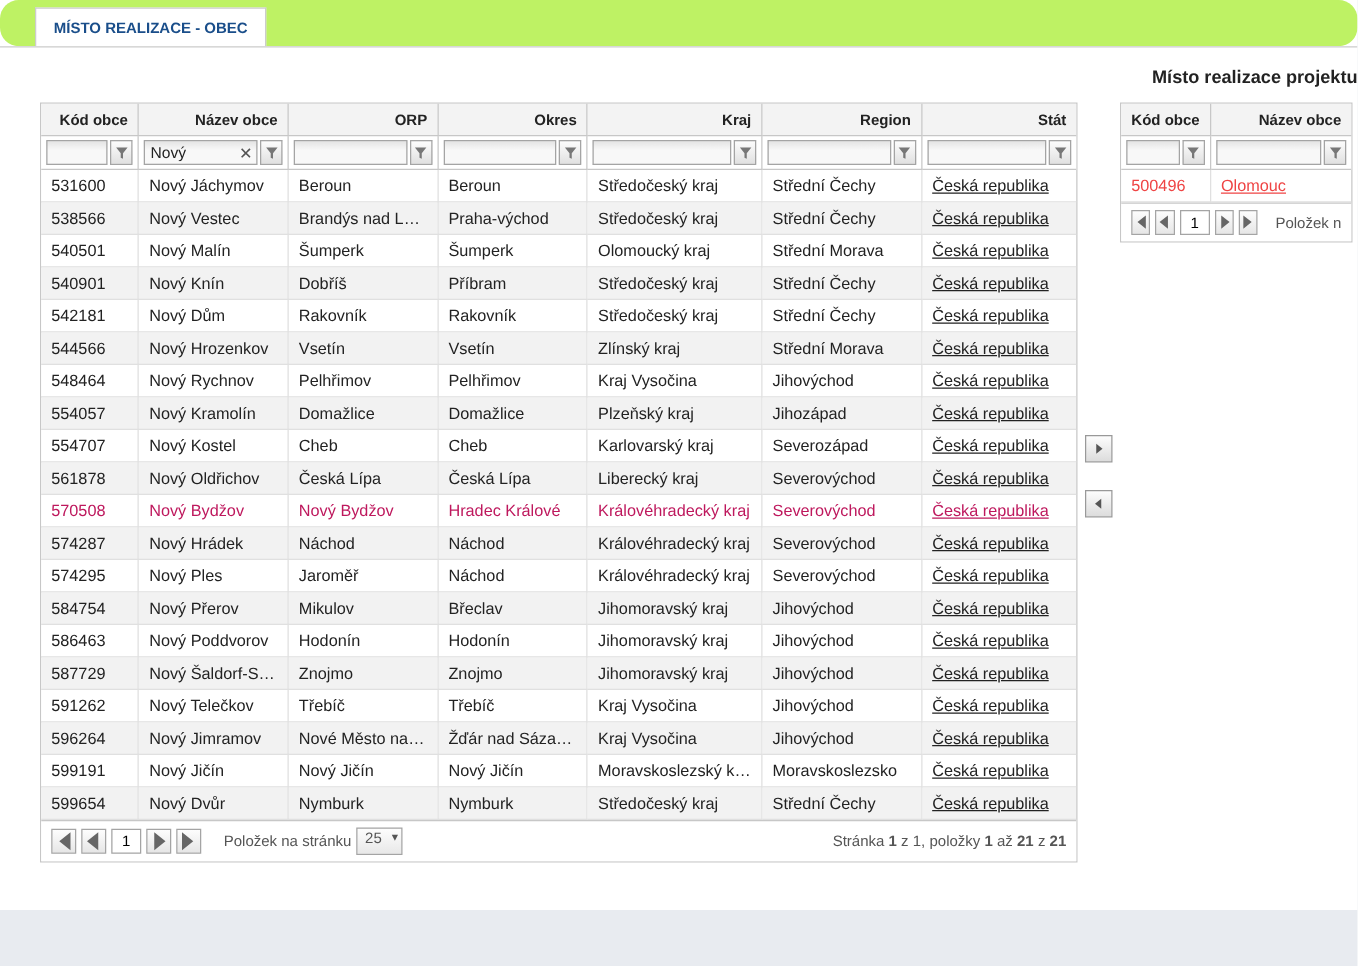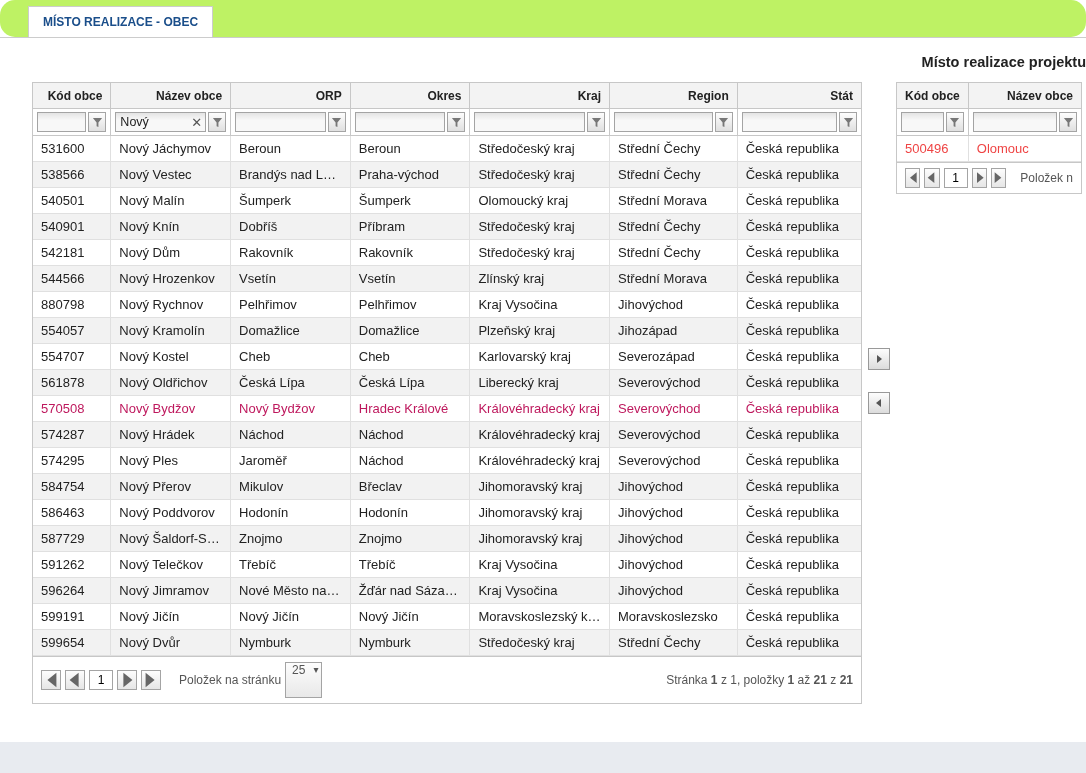--- a/index.html
+++ b/index.html
@@ -118,21 +118,21 @@
     padding: 5px 8px;
     color: #222;
     white-space: nowrap;
     overflow: hidden;
     text-overflow: ellipsis;
     max-width: 0;
   }
   tbody tr:nth-child(even) td { background: #f2f2f2; }
   tbody tr:nth-child(odd) td { background: #fff; }
   tbody td:first-child { border-left: none; }
-  tbody td:last-child { border-right: none; }
+  tbody td:last-child { border-right: none; text-decoration: underline; }
   tbody tr.highlight td { color: #be185d; }
   .right-body td { color: #ef4444; }
   .pager {
     display: flex;
     align-items: center;
     padding: 5px 8px;
     border-top: 1px solid #c7c7c7;
     font-size: 12px;
     color: #555;
     background: #fff;
@@ -148,21 +148,21 @@
     font-size: 11px;
   }
   .pager .page-in {
     width: 24px; height: 20px;
     border: 1px solid #a4a4a4;
     text-align: center;
     font-size: 12px;
   }
   .pager .spacer { flex: 1; }
   .pager .perpage {
-    height: 36px; border: 1px solid #a4a4a4;
+    height: 22px; border: 1px solid #a4a4a4;
     background: linear-gradient(#fdfdfd,#e8e8e8);
     font-size: 12px;
     padding: 0 16px 0 6px;
     position: relative;
   }
   .pager .perpage::after{
     content:"▾"; position:absolute; right:3px; top:1px; font-size:10px; color:#555;
   }
   .hscroll {
     margin-top: 4px;
@@ -354,21 +354,21 @@
               <tr>
                 <td>544566</td>
                 <td>Nový Hrozenkov</td>
                 <td>Vsetín</td>
                 <td>Vsetín</td>
                 <td>Zlínský kraj</td>
                 <td>Střední Morava</td>
                 <td>Česká republika</td>
               </tr>
               <tr>
-                <td>880798</td>
+                <td>548464</td>
                 <td>Nový Rychnov</td>
                 <td>Pelhřimov</td>
                 <td>Pelhřimov</td>
                 <td>Kraj Vysočina</td>
                 <td>Jihovýchod</td>
                 <td>Česká republika</td>
               </tr>
               <tr>
                 <td>554057</td>
                 <td>Nový Kramolín</td>

